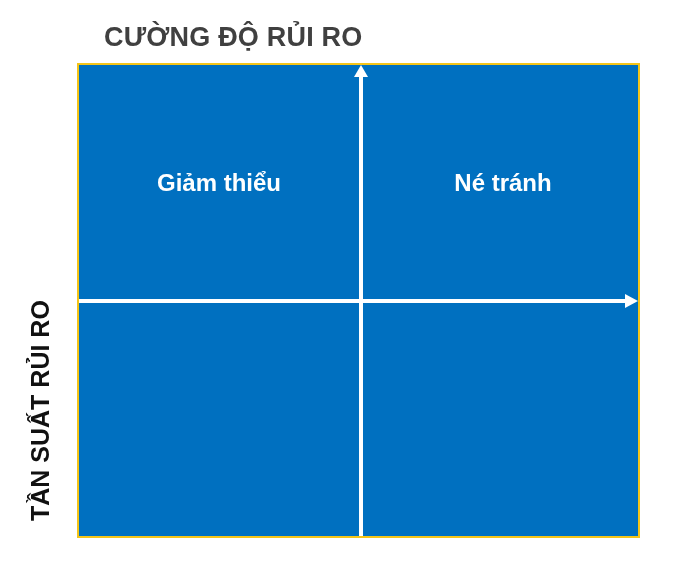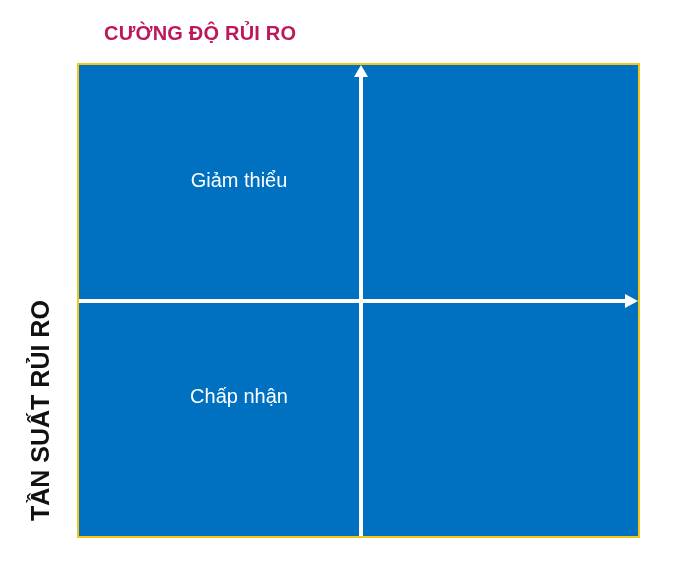--- a/index.html
+++ b/index.html
@@ -1,36 +1,36 @@
 <!DOCTYPE html>
 <html><head>
 <meta charset="utf-8">
 <style>
   html, body { margin:0; padding:0; background:#ffffff; }
   body { width:693px; height:561px; position:relative; overflow:hidden; font-family:"Liberation Sans", sans-serif; }
-  .title-top { position:absolute; left:104px; top:22px; font-size:20px; font-weight:bold; color:#be185d; letter-spacing:0.2px; }
+  .title-top { position:absolute; left:104px; top:22px; font-size:27px; font-weight:bold; color:#404040; letter-spacing:0.2px; }
   .title-left { position:absolute; left:26px; top:521px; transform-origin:0 0; transform:rotate(-90deg); font-size:25px; font-weight:bold; color:#111; white-space:nowrap; }
   .matrix { position:absolute; left:77px; top:63px; width:559px; height:471px; background:#0070C0; border:2px solid #F5C518; }
   .vline { position:absolute; left:280px; top:8px; width:4px; height:463px; background:#fff; }
   .hline { position:absolute; left:0; top:234px; width:549px; height:4px; background:#fff; }
   .arrow-up { position:absolute; left:275px; top:0; width:0; height:0; border-left:7px solid transparent; border-right:7px solid transparent; border-bottom:12px solid #fff; }
   .arrow-right { position:absolute; left:546px; top:229px; width:0; height:0; border-top:7px solid transparent; border-bottom:7px solid transparent; border-left:13px solid #fff; }
-  .cell { position:absolute; color:#fff; font-size:20px; font-weight:normal; text-align:center; width:280px;padding-left:20px; }
+  .cell { position:absolute; color:#fff; font-size:24px; font-weight:bold; text-align:center; width:280px; }
   .q1 { left:0; top:104px; }
   .q2 { left:284px; top:104px; }
   .q3 { left:0; top:320px; }
   .q4 { left:284px; top:320px; }
 </style>
 </head>
 <body>
 
 <div class="title-top">CƯỜNG ĐỘ RỦI RO</div>
 <div class="title-left">TẦN SUẤT RỦI RO</div>
 
 <div class="matrix">
   <div class="vline"></div>
   <div class="arrow-up"></div>
   <div class="hline"></div>
   <div class="arrow-right"></div>
 
   <div class="cell q1">Giảm thiểu</div>
-  <div class="cell q3">Chấp nhận</div>
+  <div class="cell q2">Né tránh</div>
 </div>
 
 </body></html>

